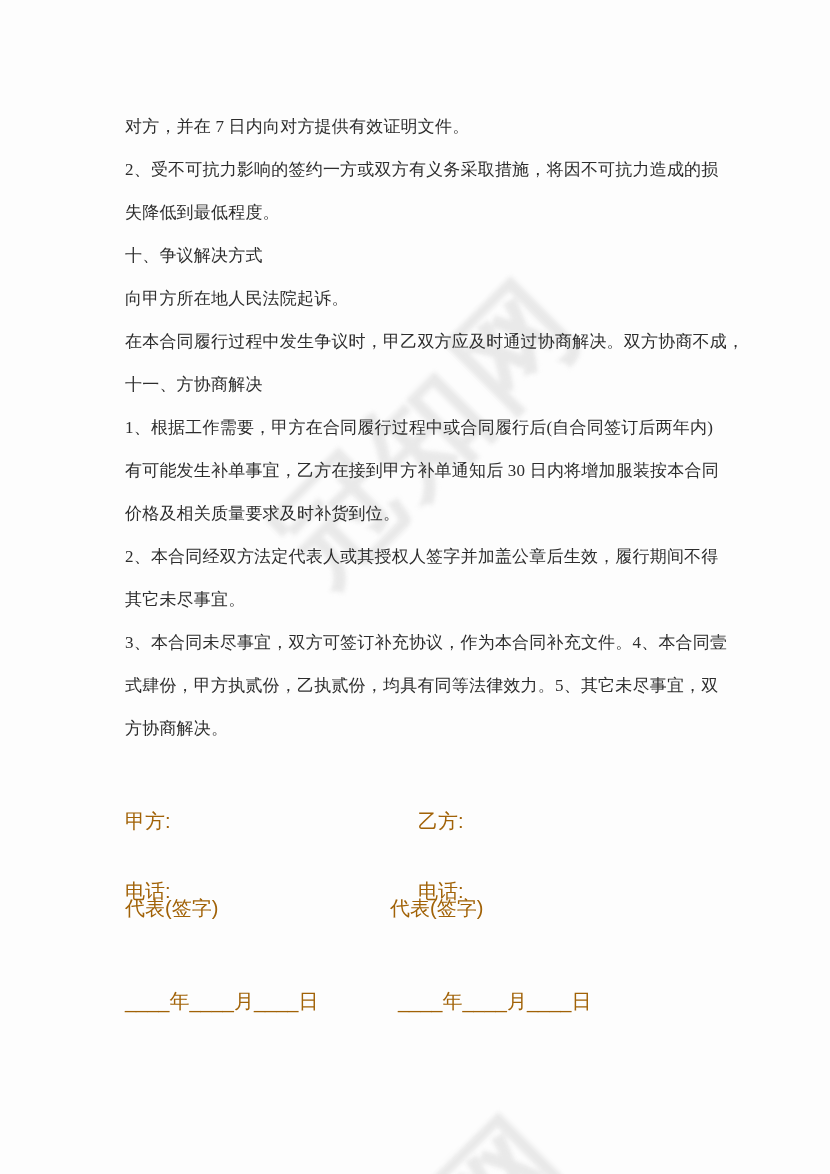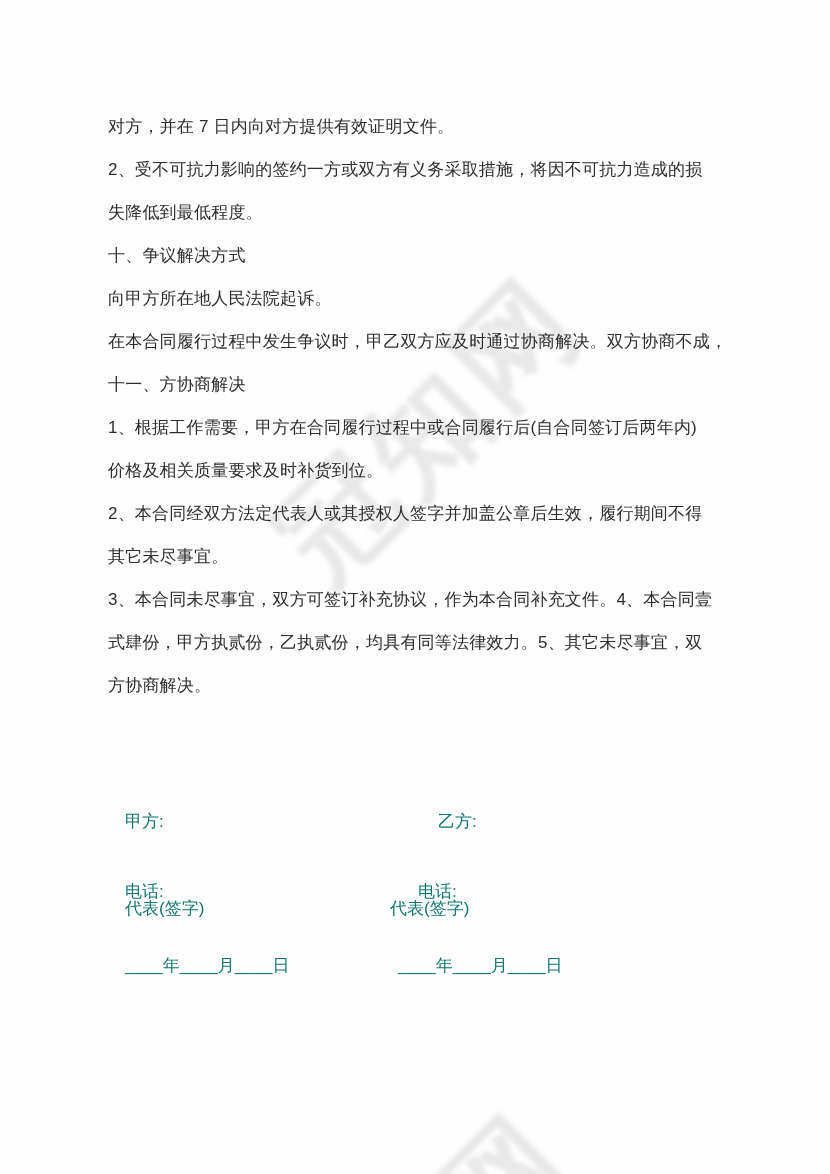--- a/index.html
+++ b/index.html
@@ -35,50 +35,51 @@
   .wm-bottom {
     left: 420px;
     top: 1262px;
     font-size: 112px;
     letter-spacing: 8px;
     transform: translate(-50%, -50%) rotate(-45deg);
   }
   
   .content {
     position: absolute;
-    left: 108px;
+    left: 125px;
     top: 105px;
     width: 585px;
+    font-family: Liberation Serif, serif;
   }
   .content p {
     margin: 0;
     height: 43px;
     line-height: 43px;
     font-size: 17px;
     color: #2d2d2d;
     white-space: nowrap;
     letter-spacing: 0.2px;
   }
   
   .sig-row {
     position: absolute;
     left: 0;
     width: 100%;
     height: 43px;
     line-height: 43px;
-    font-size: 17px;
-    color: #0f766e;
+    font-size: 20px;
+    color: #a16207;
   }
   .sig-row .cell { position: absolute; white-space: nowrap; }
   .sig-row-1 { top: 800px; }
   .sig-row-2 { top: 870px; }
   .sig-row-3 { top: 887px; }
-  .sig-row-4 { top: 944px; }
+  .sig-row-4 { top: 980px; }
   .sig-left  { left: 125px; }
-  .sig-row-1 .sig-right { left: 418px; margin-left: 20px; }
+  .sig-row-1 .sig-right { left: 418px; }
   .sig-row-2 .sig-right { left: 418px; }
   .sig-row-3 .sig-right { left: 390px; }
   .sig-row-4 .sig-right { left: 398px; }
 </style>
 </head>
 <body>
 
 <div class="page">
 
   <div class="watermark wm-main">冠知网</div>
@@ -87,20 +88,21 @@
 
   <main class="content">
     <p>对方，并在 7 日内向对方提供有效证明文件。</p>
     <p>2、受不可抗力影响的签约一方或双方有义务采取措施，将因不可抗力造成的损</p>
     <p>失降低到最低程度。</p>
     <p>十、争议解决方式</p>
     <p>向甲方所在地人民法院起诉。</p>
     <p>在本合同履行过程中发生争议时，甲乙双方应及时通过协商解决。双方协商不成，</p>
     <p>十一、方协商解决</p>
     <p>1、根据工作需要，甲方在合同履行过程中或合同履行后(自合同签订后两年内)</p>
+    <p>有可能发生补单事宜，乙方在接到甲方补单通知后 30 日内将增加服装按本合同</p>
     <p>价格及相关质量要求及时补货到位。</p>
     <p>2、本合同经双方法定代表人或其授权人签字并加盖公章后生效，履行期间不得</p>
     <p>其它未尽事宜。</p>
     <p>3、本合同未尽事宜，双方可签订补充协议，作为本合同补充文件。4、本合同壹</p>
     <p>式肆份，甲方执贰份，乙执贰份，均具有同等法律效力。5、其它未尽事宜，双</p>
     <p>方协商解决。</p>
   </main>
 
   <div class="sig-row sig-row-1">
     <span class="cell sig-left">甲方:</span>

